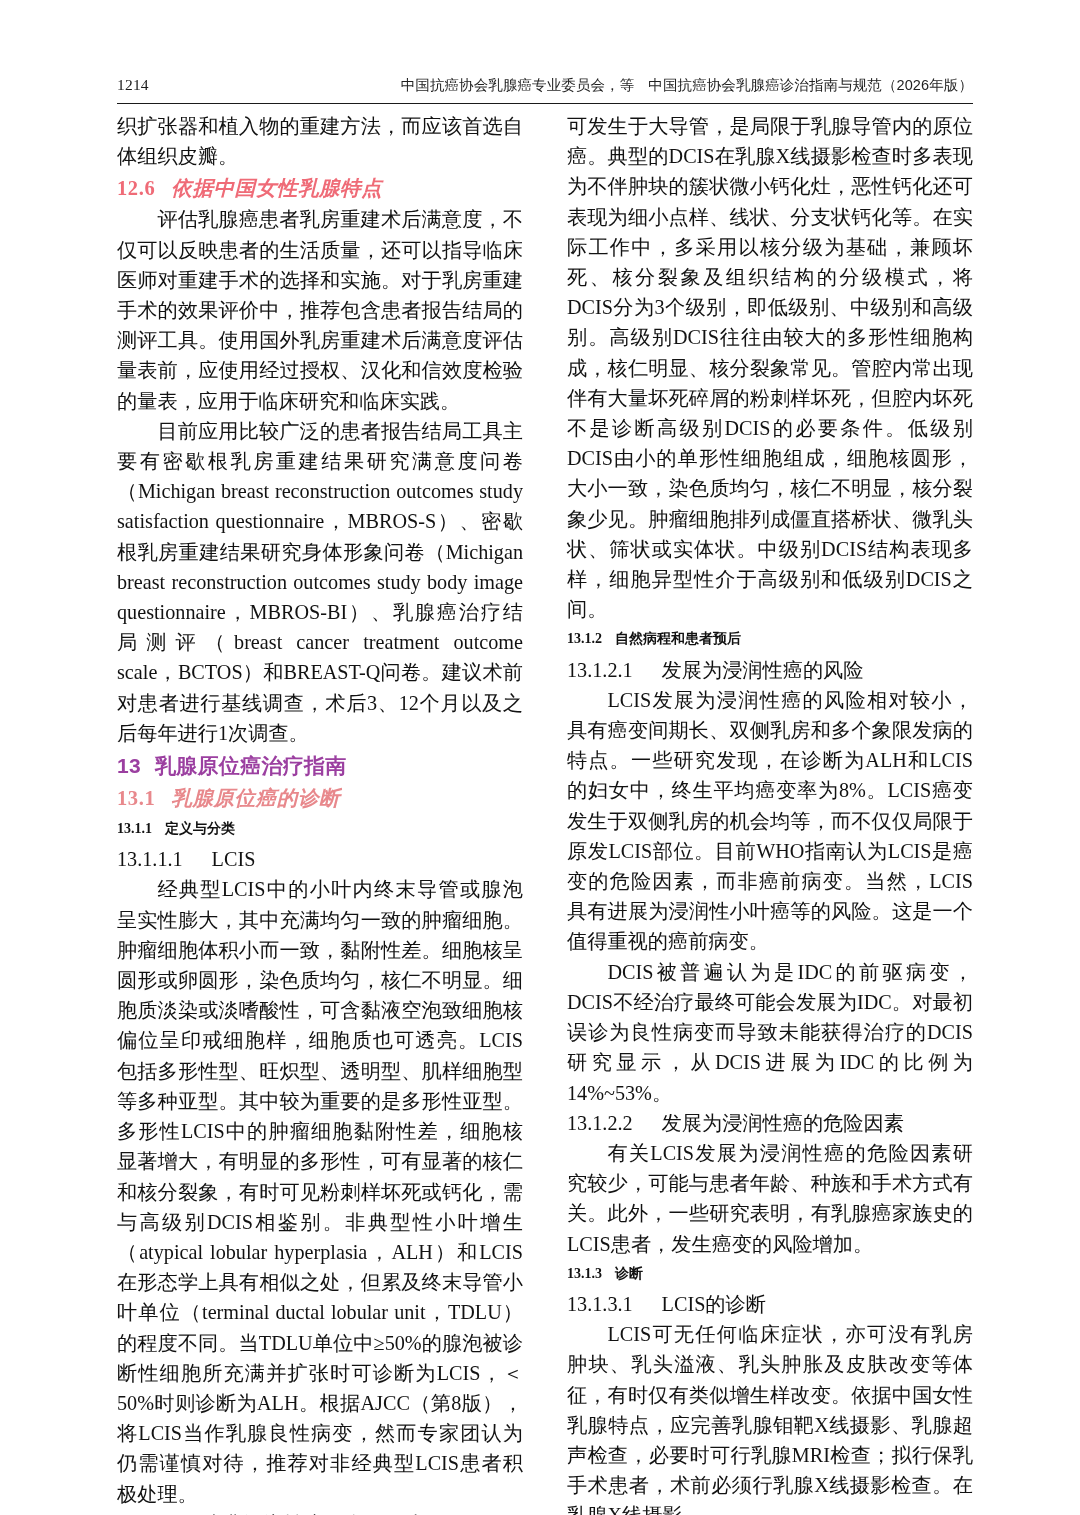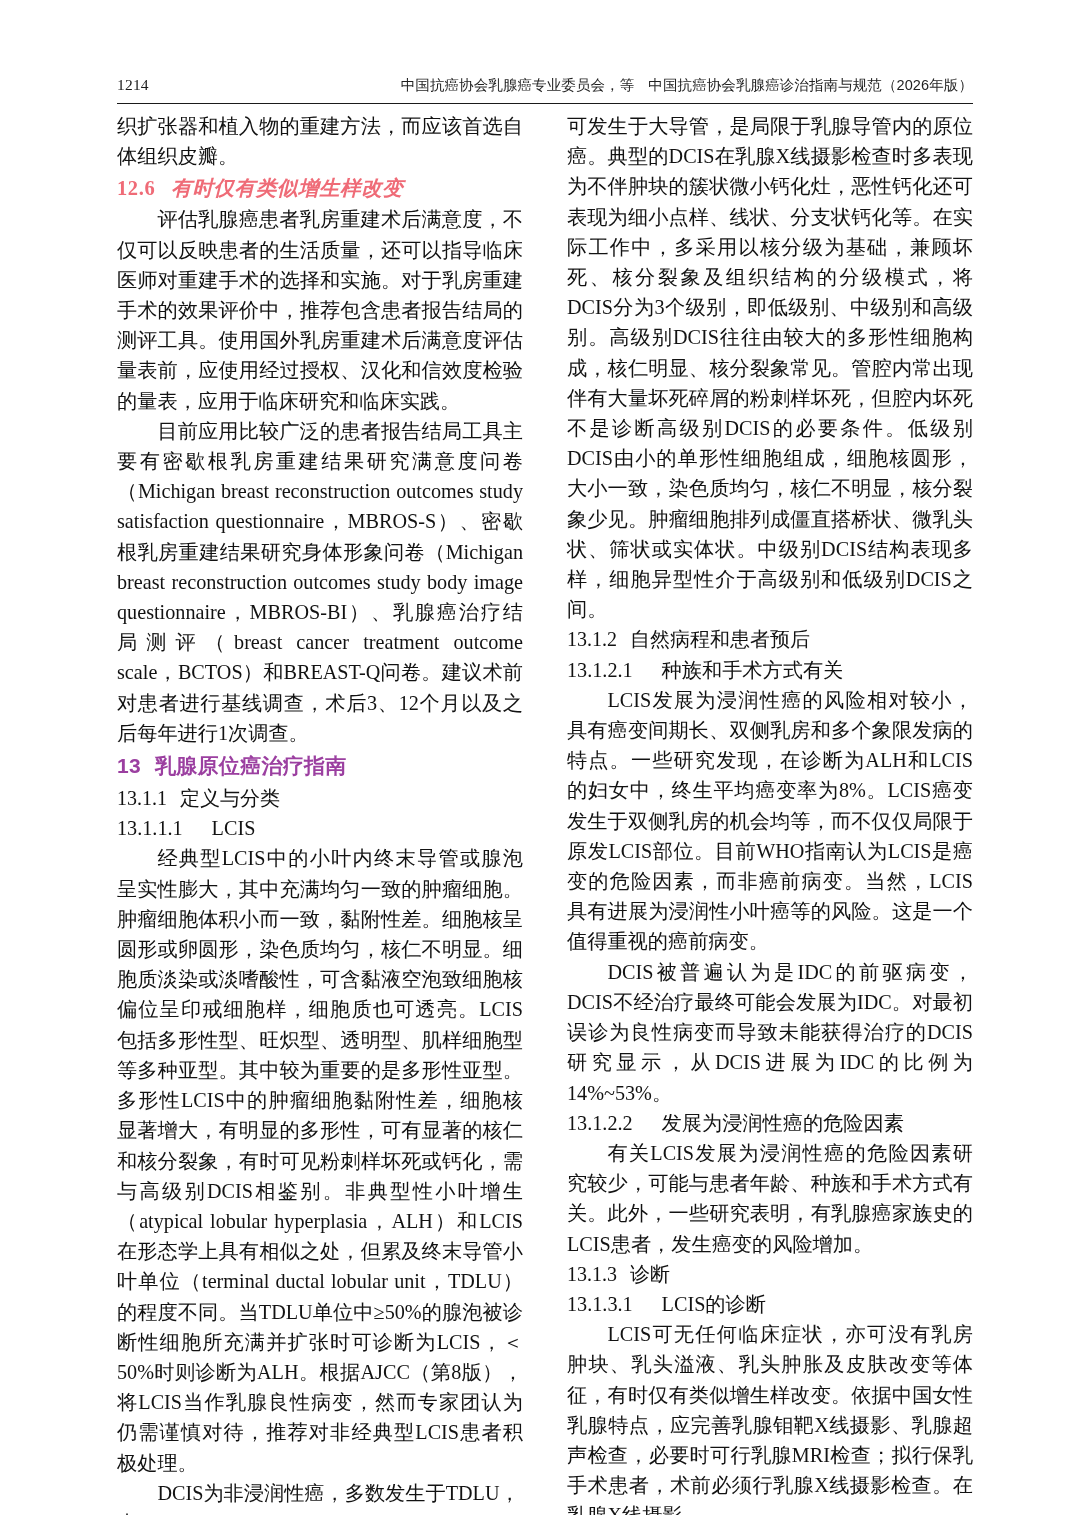--- a/index.html
+++ b/index.html
@@ -116,23 +116,23 @@
   }
   h3.h-level2 .num {
     margin-right: 16px;
     font-style: normal;
   }
   h3.h-level2.softred { color: #e8888c; }
 
   h4.h-level3 {
     margin: 0;
     font-family: "Liberation Serif", "DejaVu Serif", serif;
-    font-size: 20px;
+    font-size: 14px;
     line-height: 30.2px;
-    font-weight: normal;
+    font-weight: bold;
     color: #121212;
   }
   h4.h-level3 .num { margin-right: 13px; }
 
   h5.h-level4 {
     margin: 0;
     font-family: "Liberation Serif", "DejaVu Serif", serif;
     font-size: 20.2px;
     line-height: 30.2px;
     font-weight: normal;
@@ -153,31 +153,34 @@
   </div>
   <div class="head-rule"></div>
 
   <div class="columns">
 
     <div class="col">
 
       <p class="body">织扩张器和植入物的重建方法，而应该首选自体组织皮瓣。</p>
 
       <h3 class="h-level2">
-        <span class="num">12.6</span><span>有时仅有类似增生样改变</span>
+        <span class="num">12.6</span><span>依据中国女性乳腺特点</span>
       </h3>
 
       <p class="body indent">评估乳腺癌患者乳房重建术后满意度，不仅可以反映患者的生活质量，还可以指导临床医师对重建手术的选择和实施。对于乳房重建手术的效果评价中，推荐包含患者报告结局的测评工具。使用国外乳房重建术后满意度评估量表前，应使用经过授权、汉化和信效度检验的量表，应用于临床研究和临床实践。</p>
 
       <p class="body indent">目前应用比较广泛的患者报告结局工具主要有密歇根乳房重建结果研究满意度问卷（Michigan breast reconstruction outcomes study satisfaction questionnaire，MBROS-S）、密歇根乳房重建结果研究身体形象问卷（Michigan breast reconstruction outcomes study body image questionnaire，MBROS-BI）、乳腺癌治疗结局测评（breast cancer treatment outcome scale，BCTOS）和BREAST-Q问卷。建议术前对患者进行基线调查，术后3、12个月以及之后每年进行1次调查。</p>
 
       <h2 class="h-level1">
         <span class="num">13</span><span>乳腺原位癌治疗指南</span>
       </h2>
 
+      <h3 class="h-level2 softred">
+        <span class="num">13.1</span><span>乳腺原位癌的诊断</span>
+      </h3>
 
       <h4 class="h-level3">
         <span class="num">13.1.1</span><span>定义与分类</span>
       </h4>
 
       <h5 class="h-level4">
         <span class="num">13.1.1.1</span><span>LCIS</span>
       </h5>
 
       <p class="body indent">经典型LCIS中的小叶内终末导管或腺泡呈实性膨大，其中充满均匀一致的肿瘤细胞。肿瘤细胞体积小而一致，黏附性差。细胞核呈圆形或卵圆形，染色质均匀，核仁不明显。细胞质淡染或淡嗜酸性，可含黏液空泡致细胞核偏位呈印戒细胞样，细胞质也可透亮。LCIS包括多形性型、旺炽型、透明型、肌样细胞型等多种亚型。其中较为重要的是多形性亚型。多形性LCIS中的肿瘤细胞黏附性差，细胞核显著增大，有明显的多形性，可有显著的核仁和核分裂象，有时可见粉刺样坏死或钙化，需与高级别DCIS相鉴别。非典型性小叶增生（atypical lobular hyperplasia，ALH）和LCIS在形态学上具有相似之处，但累及终末导管小叶单位（terminal ductal lobular unit，TDLU）的程度不同。当TDLU单位中≥50%的腺泡被诊断性细胞所充满并扩张时可诊断为LCIS，＜50%时则诊断为ALH。根据AJCC（第8版），将LCIS当作乳腺良性病变，然而专家团认为仍需谨慎对待，推荐对非经典型LCIS患者积极处理。</p>
@@ -189,21 +192,21 @@
 
     <div class="col">
 
       <p class="body">可发生于大导管，是局限于乳腺导管内的原位癌。典型的DCIS在乳腺X线摄影检查时多表现为不伴肿块的簇状微小钙化灶，恶性钙化还可表现为细小点样、线状、分支状钙化等。在实际工作中，多采用以核分级为基础，兼顾坏死、核分裂象及组织结构的分级模式，将DCIS分为3个级别，即低级别、中级别和高级别。高级别DCIS往往由较大的多形性细胞构成，核仁明显、核分裂象常见。管腔内常出现伴有大量坏死碎屑的粉刺样坏死，但腔内坏死不是诊断高级别DCIS的必要条件。低级别DCIS由小的单形性细胞组成，细胞核圆形，大小一致，染色质均匀，核仁不明显，核分裂象少见。肿瘤细胞排列成僵直搭桥状、微乳头状、筛状或实体状。中级别DCIS结构表现多样，细胞异型性介于高级别和低级别DCIS之间。</p>
 
       <h4 class="h-level3">
         <span class="num">13.1.2</span><span>自然病程和患者预后</span>
       </h4>
 
       <h5 class="h-level4">
-        <span class="num">13.1.2.1</span><span>种族和手术方式有关</span>
+        <span class="num">13.1.2.1</span><span>发展为浸润性癌的风险</span>
       </h5>
 
       <p class="body indent">LCIS发展为浸润性癌的风险相对较小，具有癌变间期长、双侧乳房和多个象限发病的特点。一些研究发现，在诊断为ALH和LCIS的妇女中，终生平均癌变率为8%。LCIS癌变发生于双侧乳房的机会均等，而不仅仅局限于原发LCIS部位。目前WHO指南认为LCIS是癌变的危险因素，而非癌前病变。当然，LCIS具有进展为浸润性小叶癌等的风险。这是一个值得重视的癌前病变。</p>
 
       <p class="body indent">DCIS被普遍认为是IDC的前驱病变，DCIS不经治疗最终可能会发展为IDC。对最初误诊为良性病变而导致未能获得治疗的DCIS研究显示，从DCIS进展为IDC的比例为14%~53%。</p>
 
       <h5 class="h-level4">
         <span class="num">13.1.2.2</span><span>发展为浸润性癌的危险因素</span>
       </h5>
 

